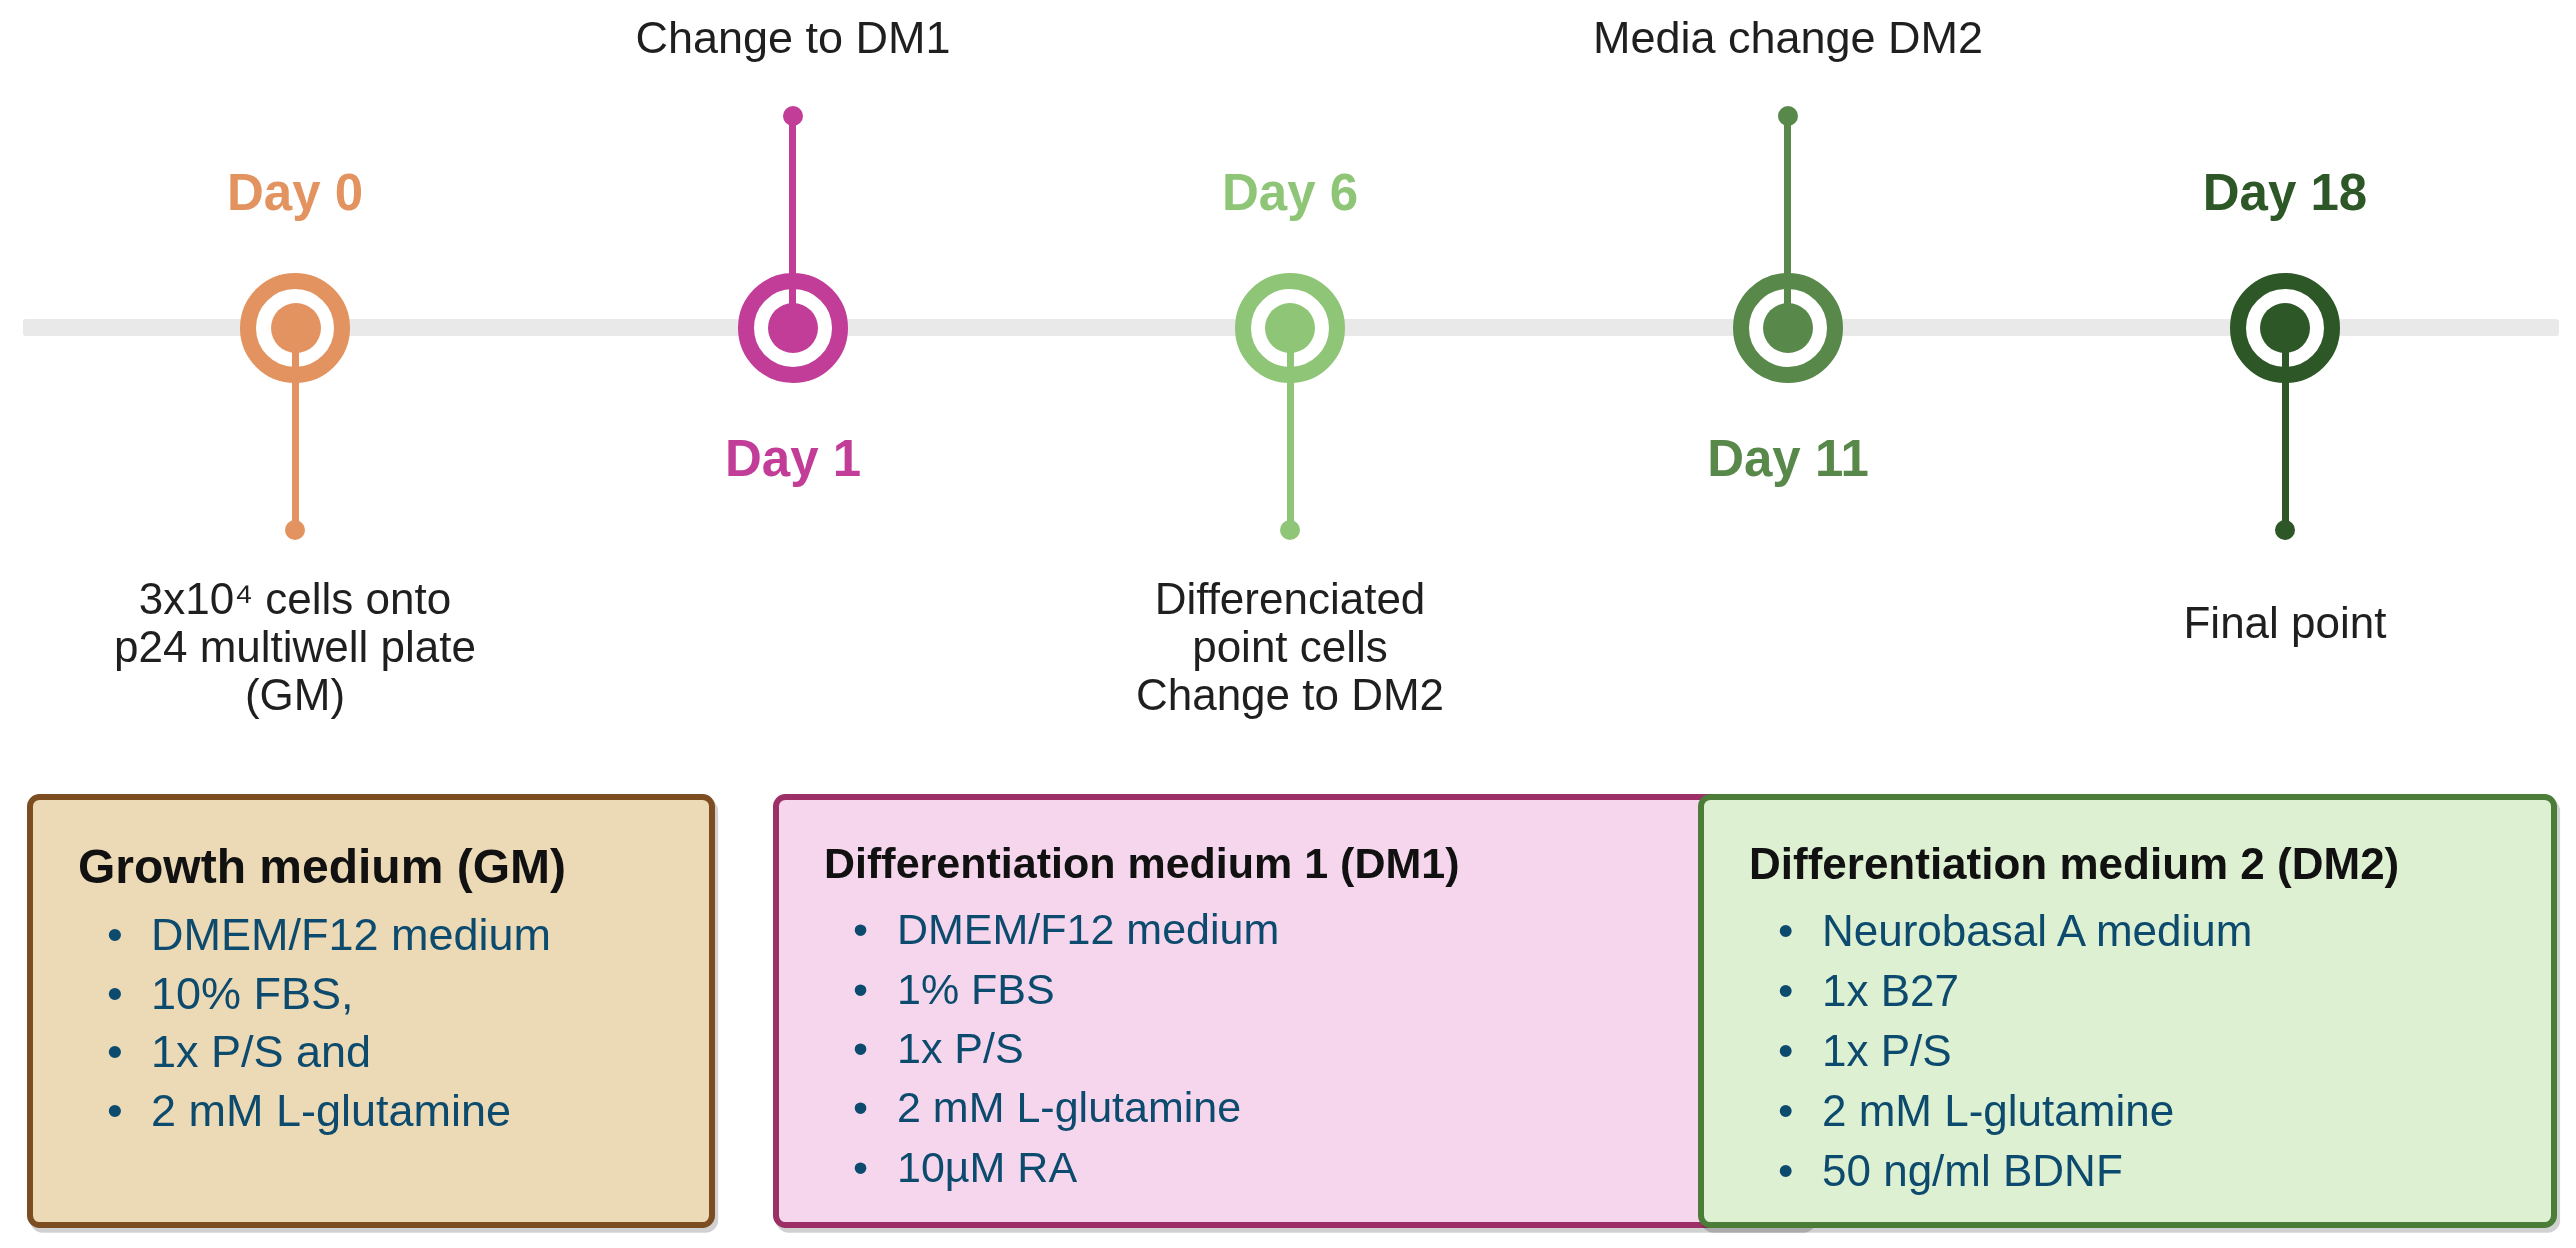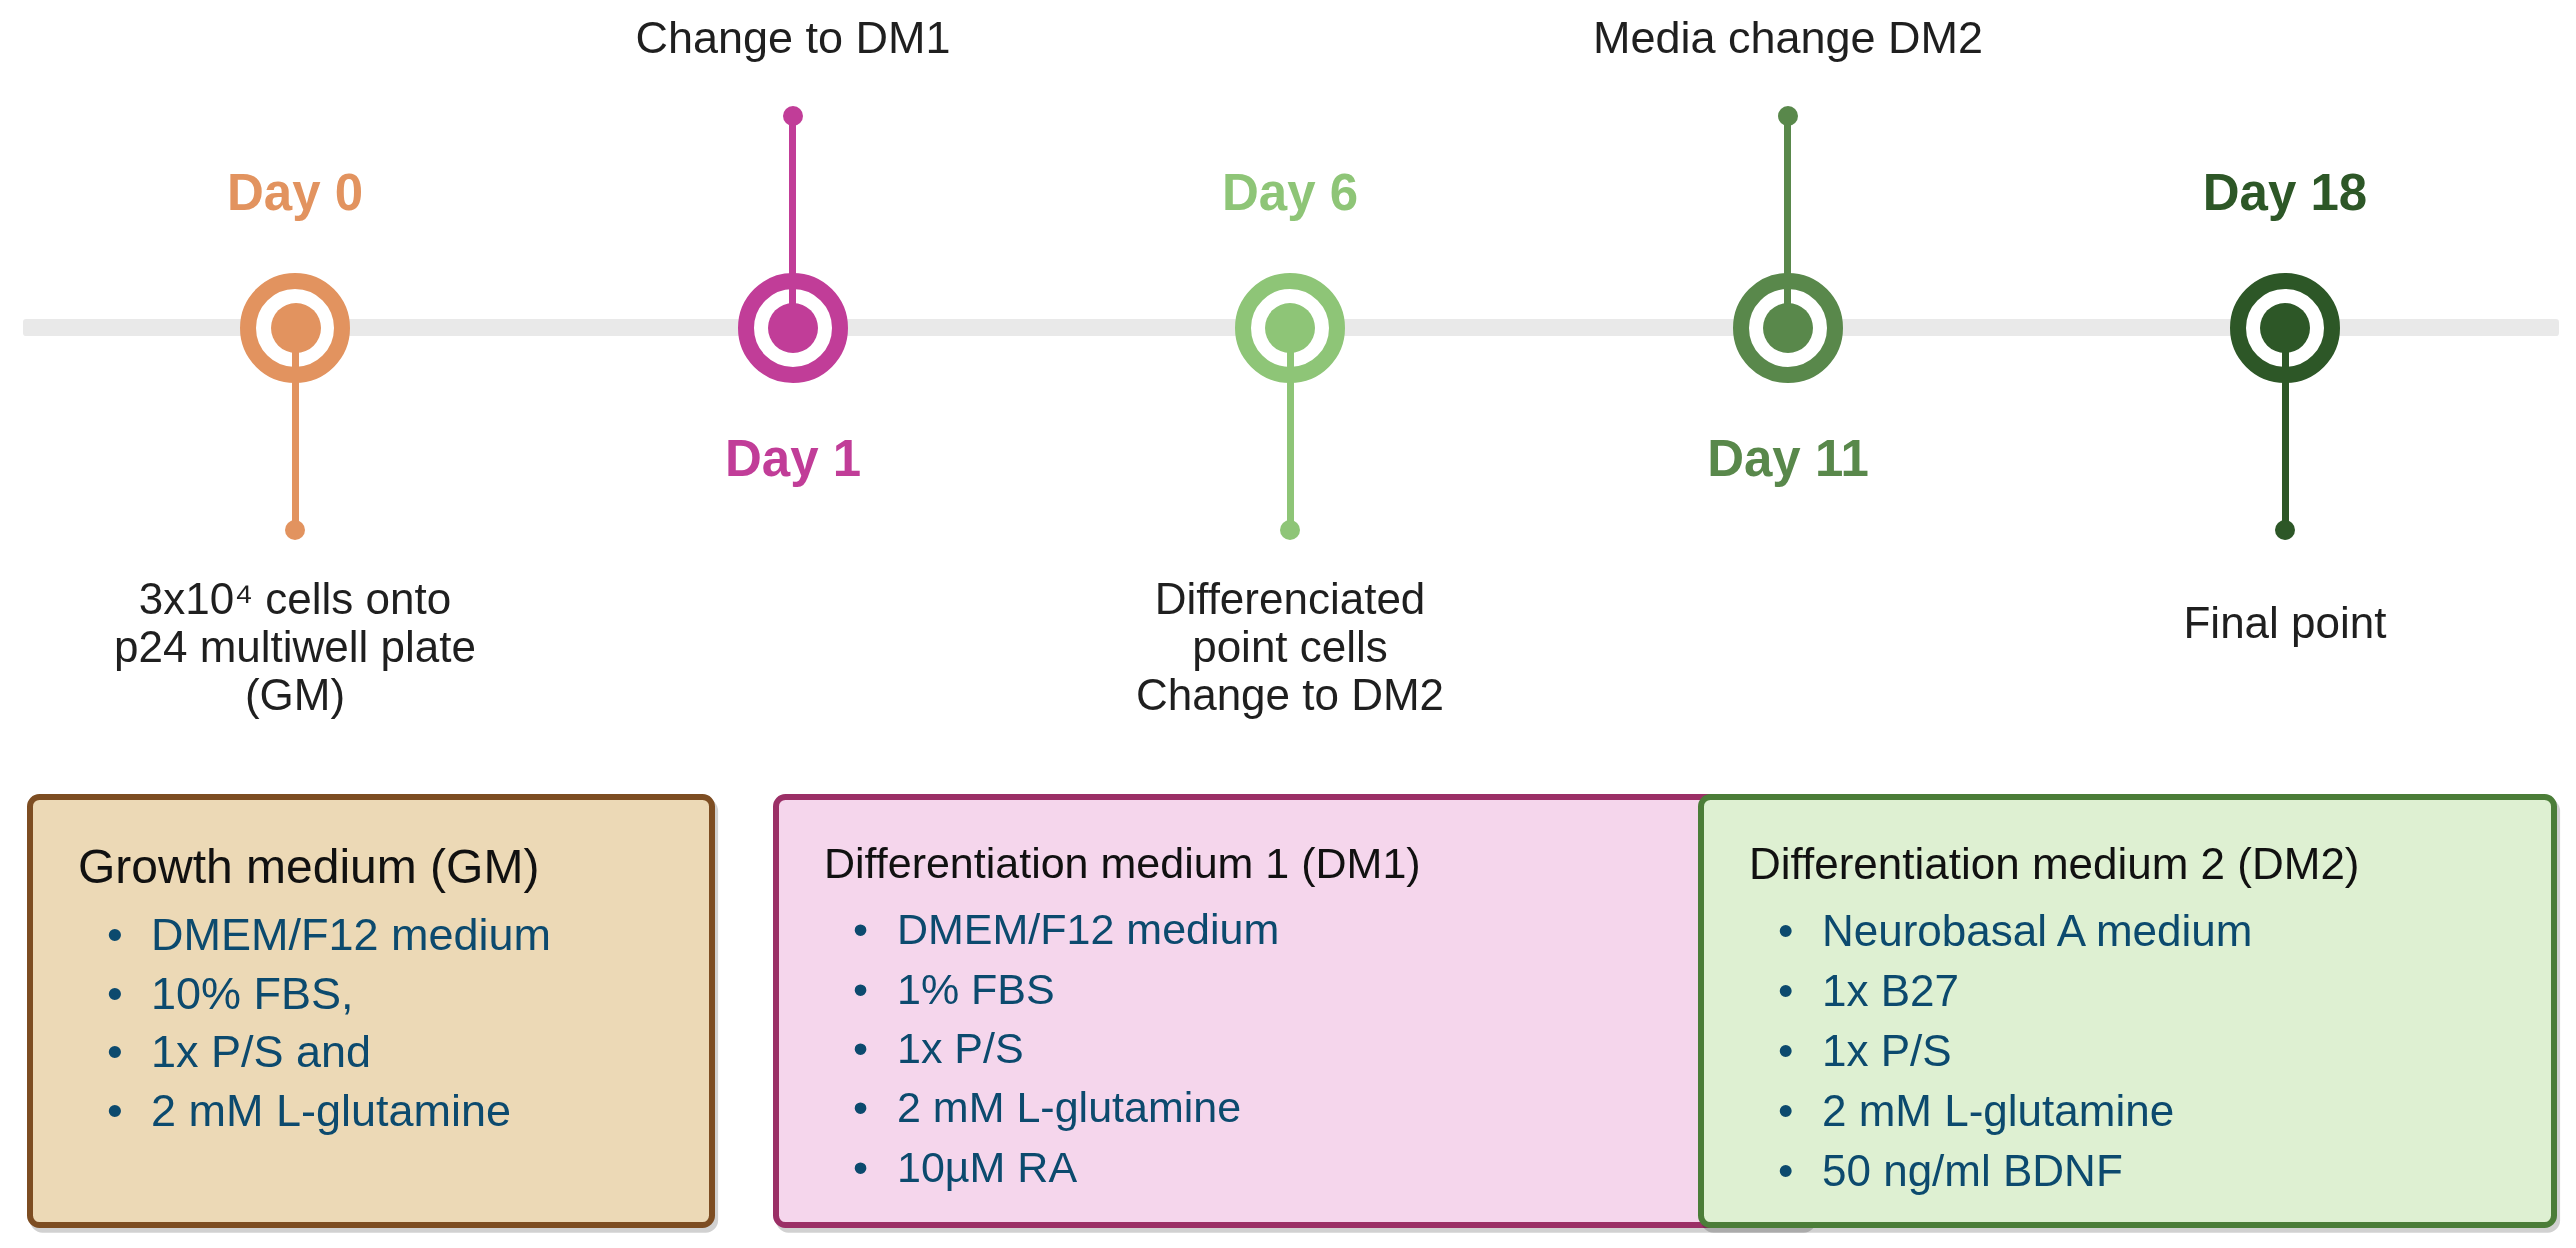--- a/index.html
+++ b/index.html
@@ -13,21 +13,21 @@
   .ring{position:absolute;width:110px;height:110px;border-radius:50%;background:#ffffff;box-sizing:border-box;}
   .stem{position:absolute;width:7px;}
   .end-dot{position:absolute;width:20px;height:20px;border-radius:50%;}
   .inner-dot{position:absolute;width:50px;height:50px;border-radius:50%;}
   .bottom-annot{position:absolute;transform:translateX(-50%);top:575px;text-align:center;}
   .annot-line{font-size:44px;line-height:48px;color:#1f1f1f;white-space:nowrap;}
   .media-box{
     position:absolute;top:794px;height:434px;border-radius:12.4px;border-style:solid;border-width:6.2px;
     box-sizing:border-box;box-shadow:3.1px 4.7px 0 rgba(0,0,0,0.18);
   }
-  .box-title{font-weight:normal;color:#111111;padding:39px 22px 0 45px;white-space:nowrap;}
+  .box-title{font-weight:bold;color:#111111;padding:39px 22px 0 45px;white-space:nowrap;}
   .box-list{margin:12.4px 0 0 0;padding:0 0 0 118px;list-style:none;color:#0c4a6e;}
   .box-list li{position:relative;white-space:nowrap;}
   .box-list li::before{content:"•";position:absolute;left:-44px;}
 </style>
 </head>
 <body>
 
 <div class="canvas">
   <div class="tl-bar"></div>
   <div id="milestones">

